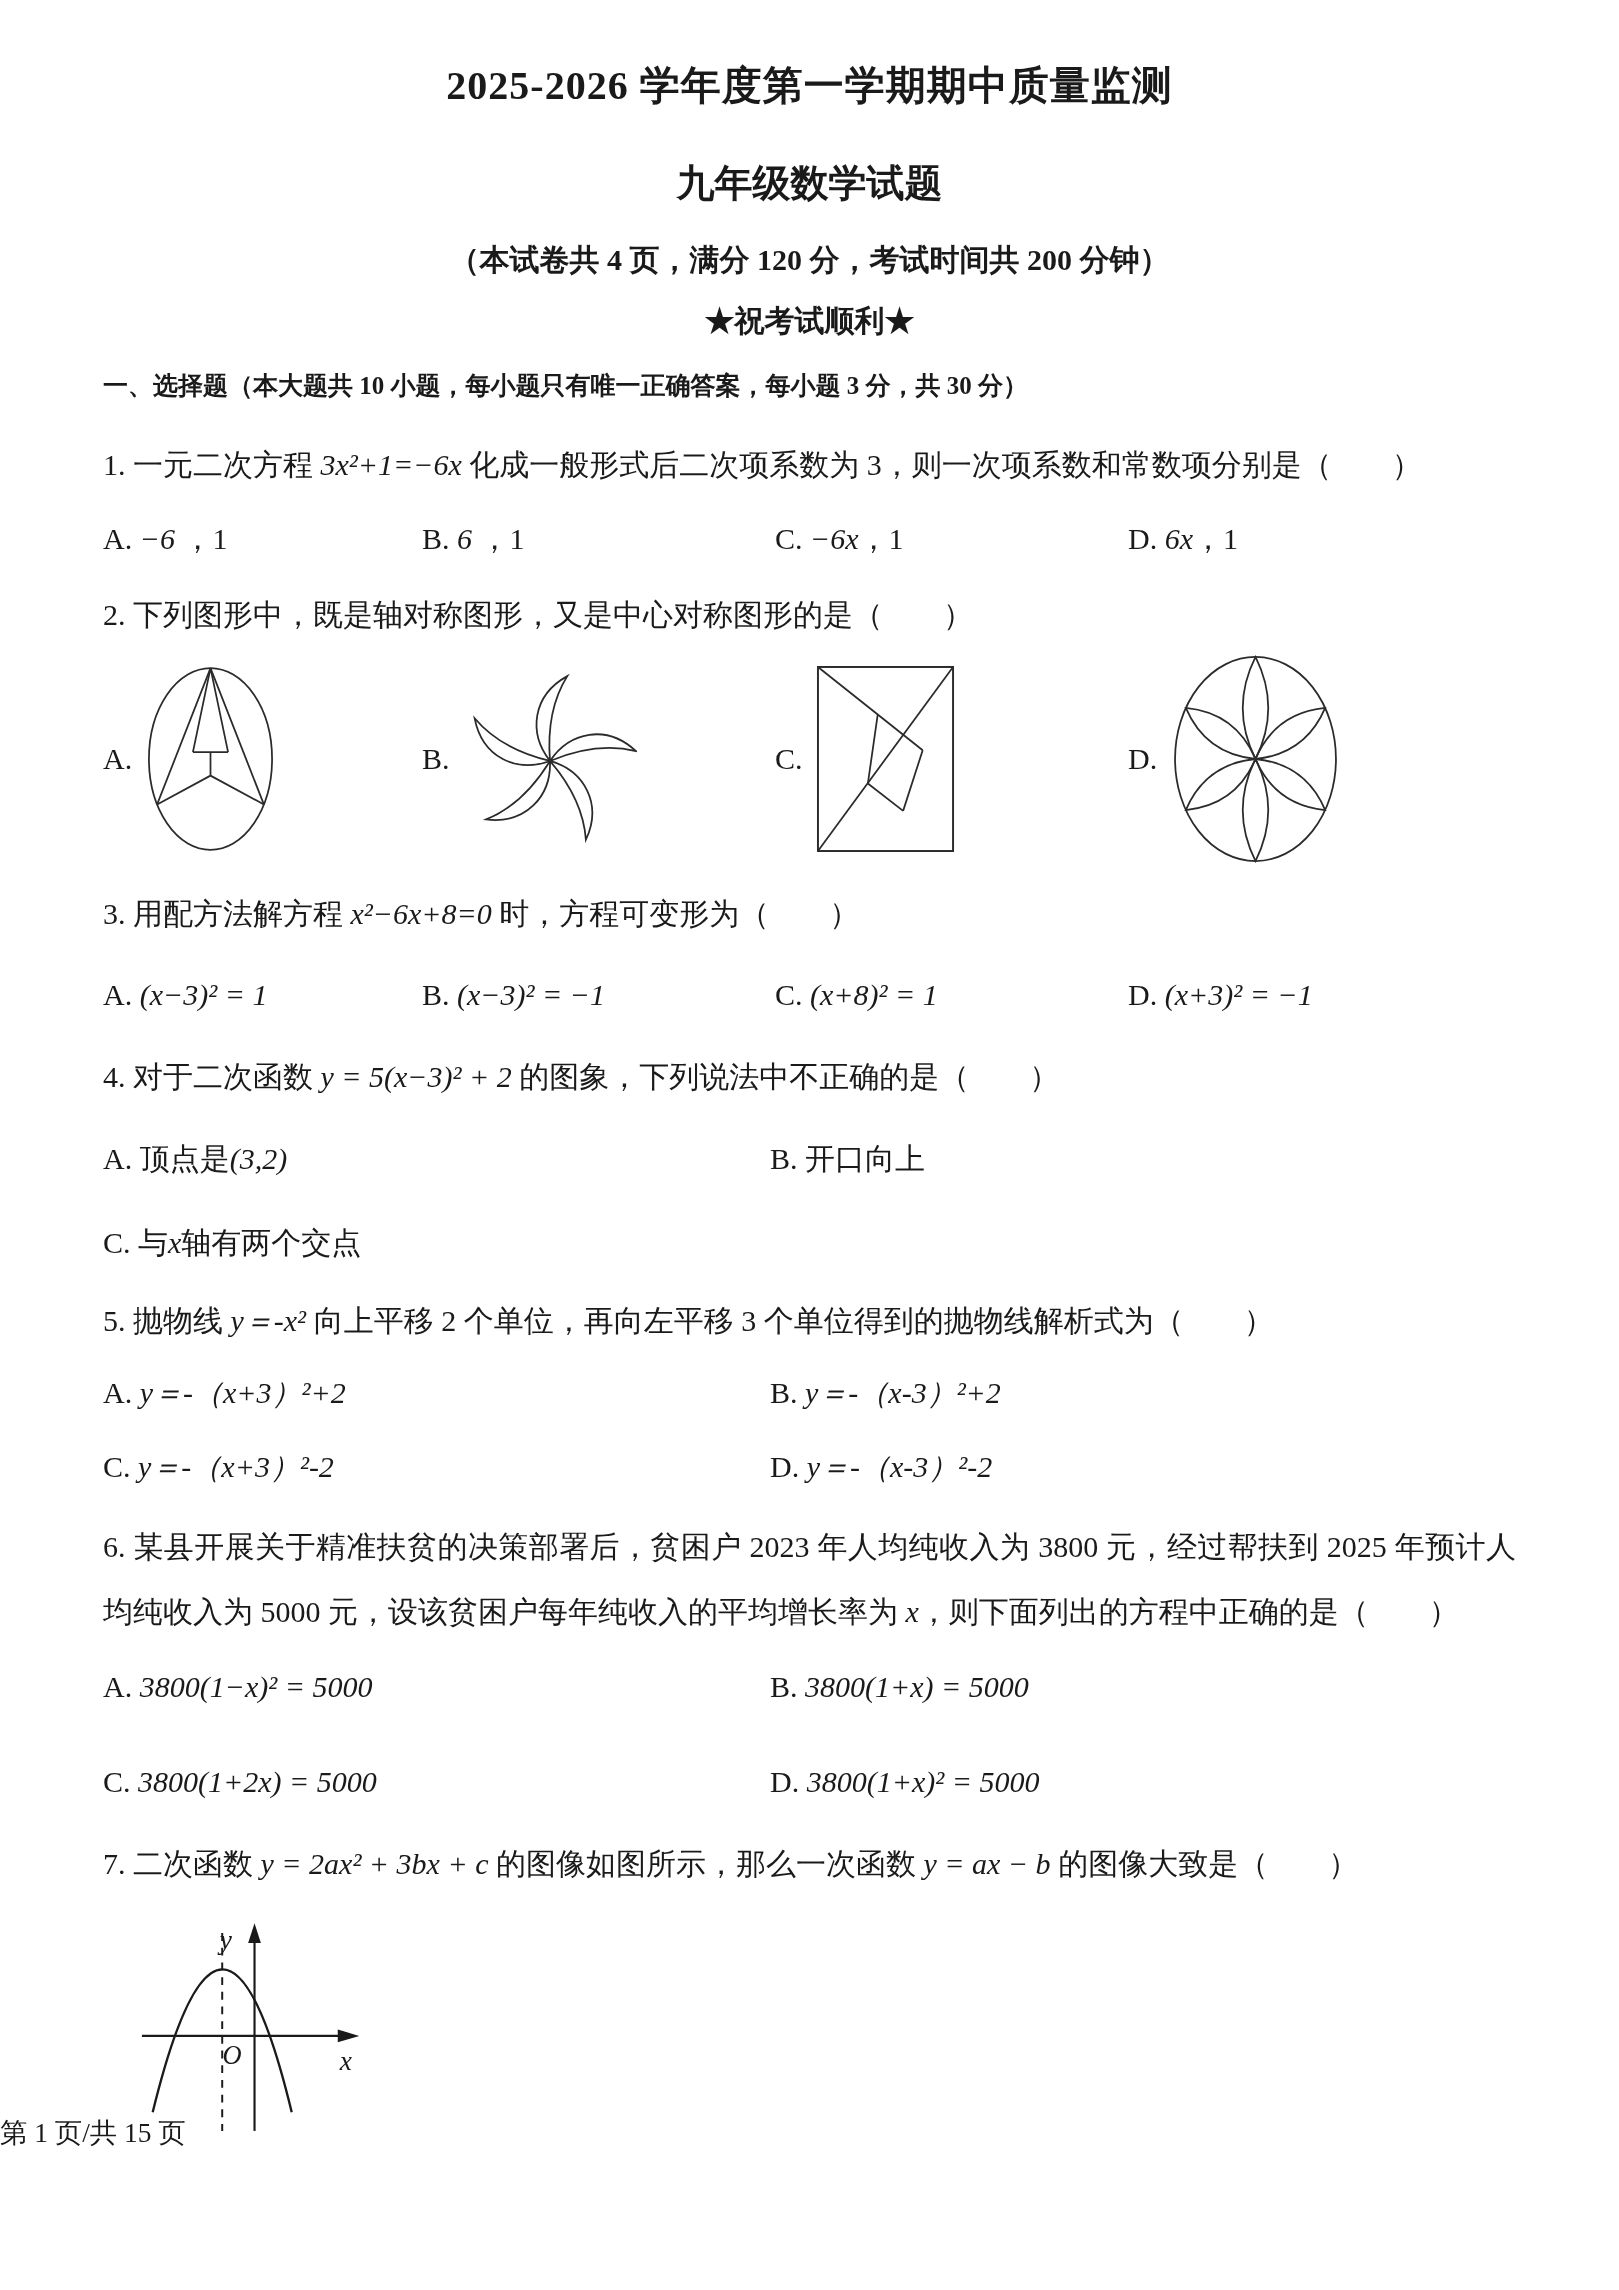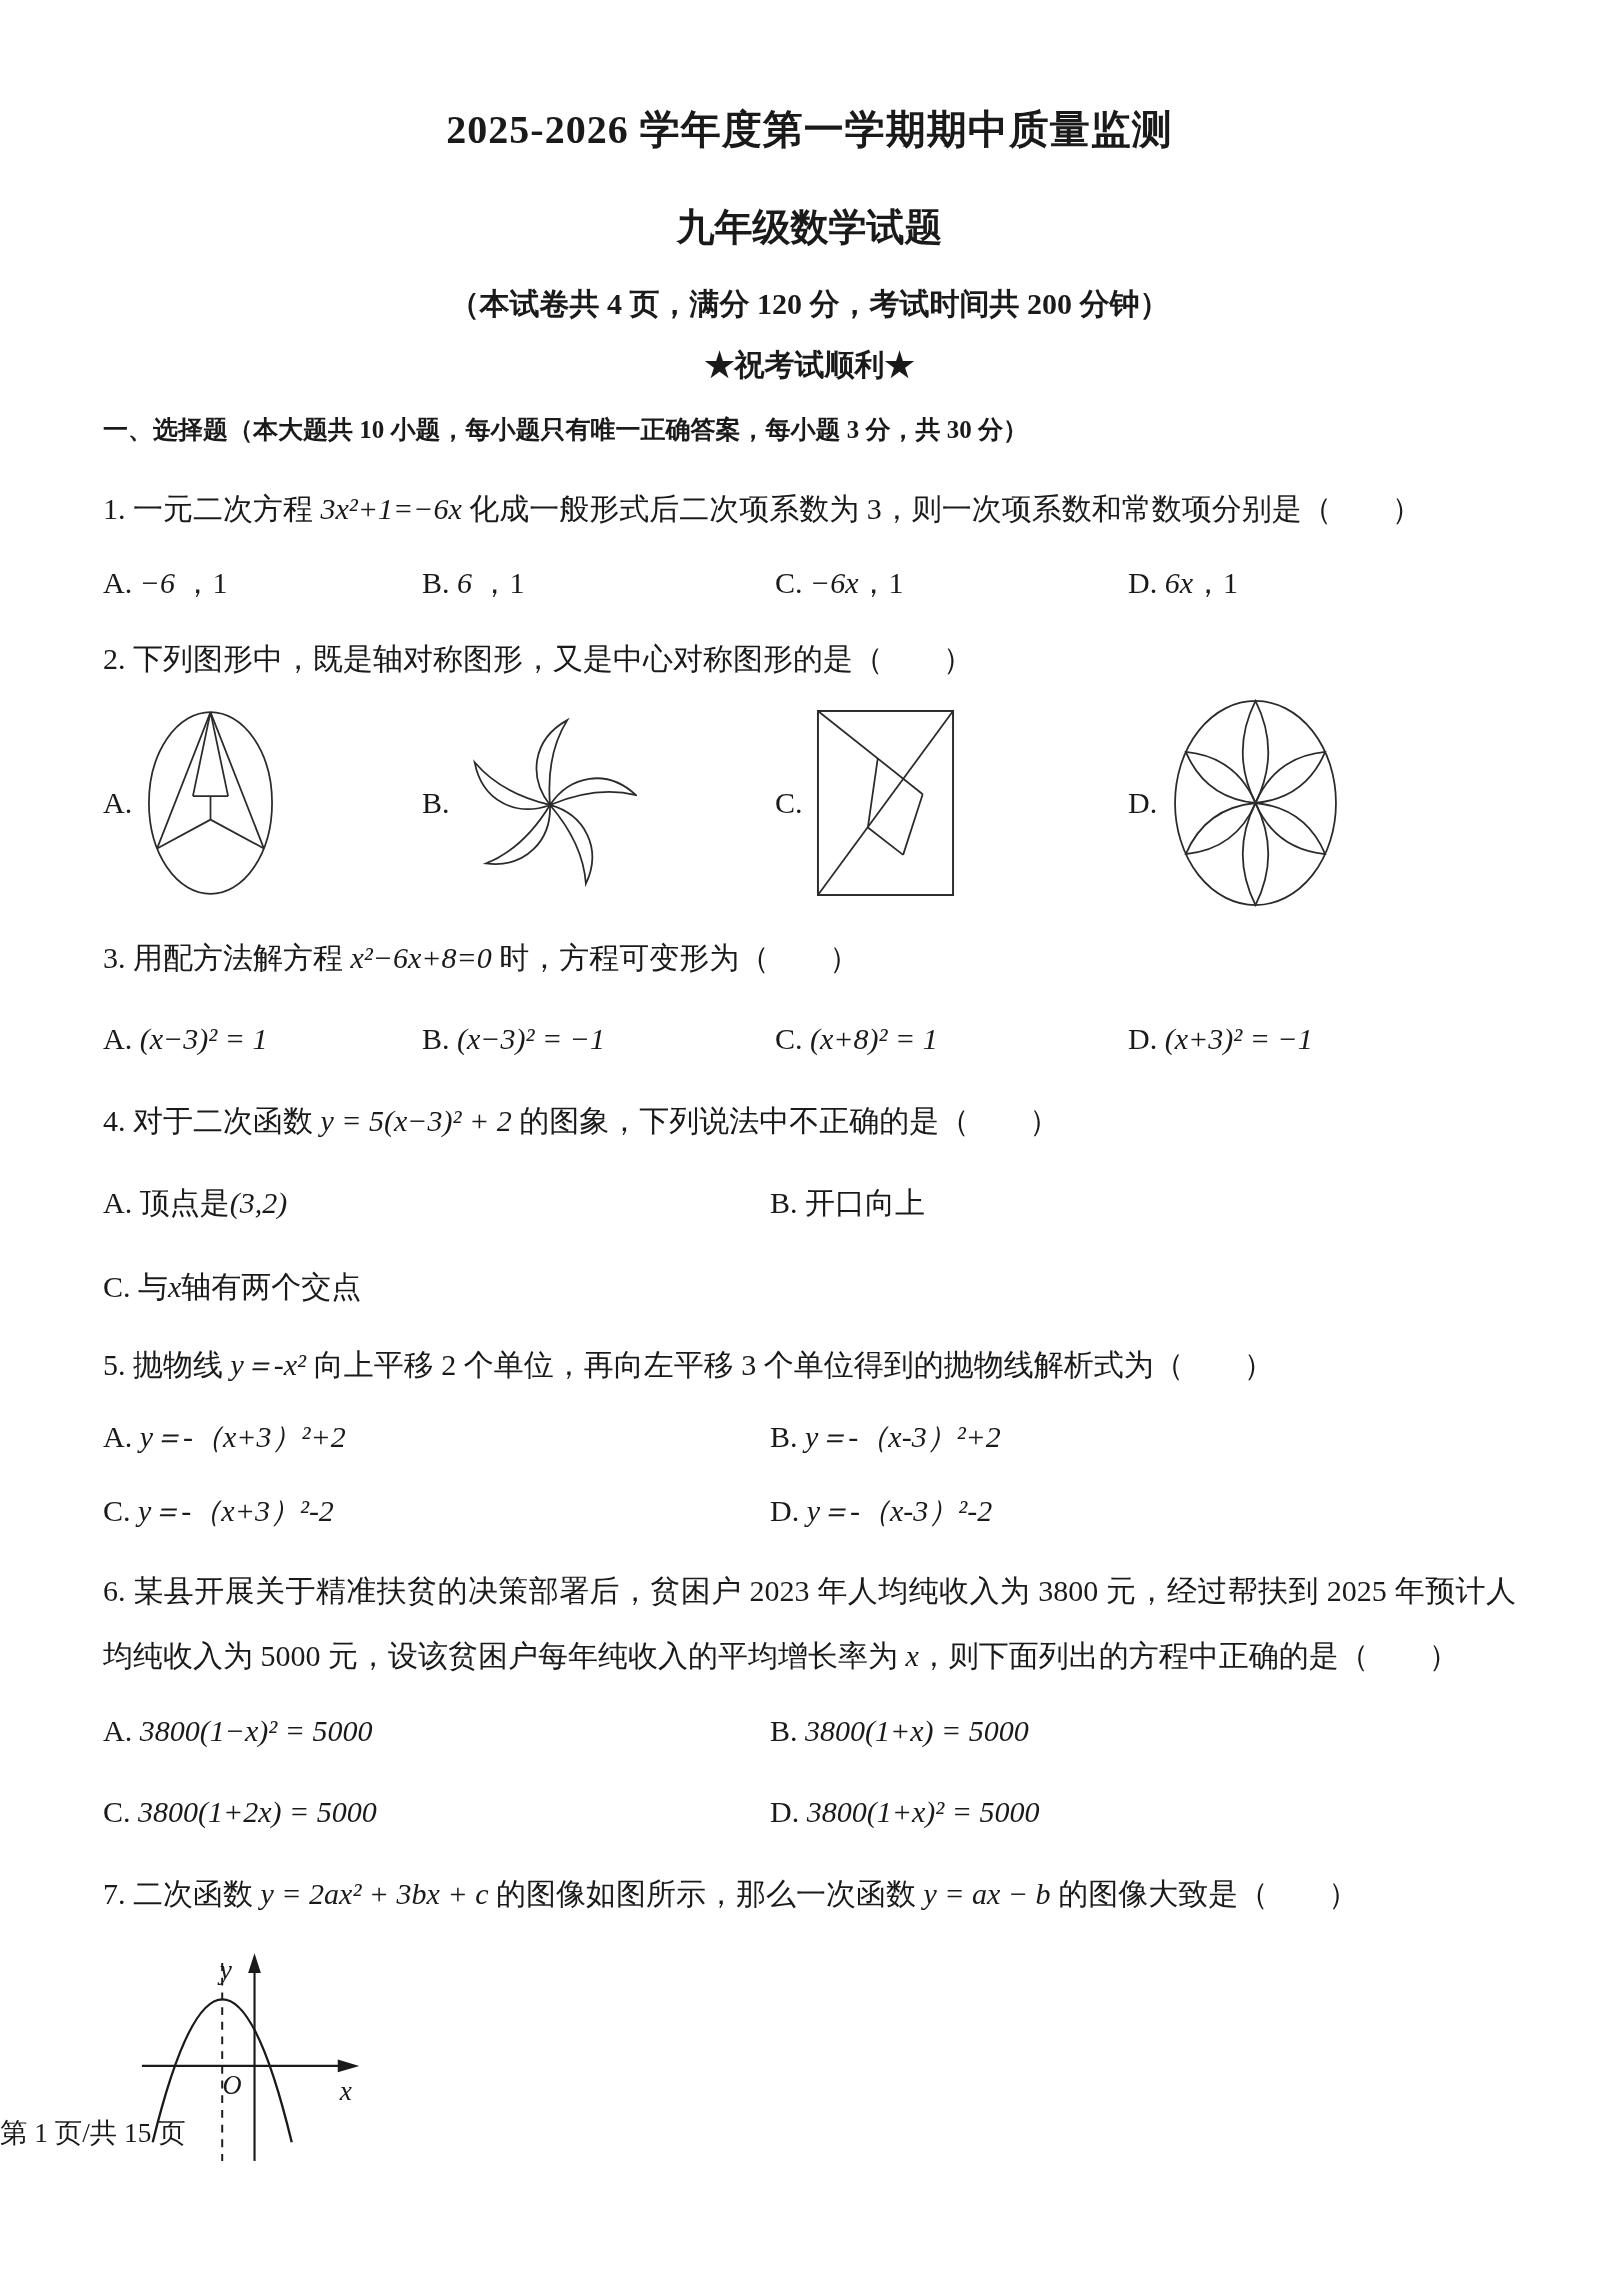--- a/index.html
+++ b/index.html
@@ -4,21 +4,21 @@
 <style>
   html,body{margin:0;padding:0;background:#888;}
   .page{
     position:relative;
     width:1619px;height:2291px;
     margin:0 auto;
     background:#ffffff;
     font-family:"Liberation Serif","DejaVu Serif",serif;
     color:#1a1a1a;
     box-sizing:border-box;
-    padding:102px 103px 0 103px;
+    padding:58px 103px 0 103px;
     overflow:hidden;
   }
   .center{text-align:center;}
   .title1{font-size:40px;font-weight:700;letter-spacing:1px;}
   .title2{font-size:38px;font-weight:700;margin-top:45px;}
   .meta{font-size:30px;font-weight:700;margin-top:31px;}
   .wish{font-size:30px;font-weight:700;margin-top:19.6px;}
   .section{font-size:25px;font-weight:700;margin-top:27.4px;}
   .stem{font-size:30px;line-height:1.62;}
   .mt-q1{margin-top:39px;}
@@ -33,21 +33,21 @@
   .optrow{display:grid;font-size:30px;align-items:baseline;}
   .cols4{grid-template-columns:319px 353px 353px 1fr;}
   .cols2{grid-template-columns:667px 1fr;}
   .r1-q1{margin-top:29px;}
   .r1-q3{margin-top:39px;}
   .r1-q4{margin-top:37px;}
   .r2-q4{margin-top:43px;}
   .r1-q5{margin-top:27.4px;}
   .r2-q5{margin-top:33px;}
   .r1-q6{margin-top:25.5px;}
-  .r2-q6{margin-top:47px;}
+  .r2-q6{margin-top:61px;}
   .figrow{display:grid;grid-template-columns:319px 353px 353px 1fr;margin-top:11.8px;align-items:center;}
   .figcell{display:flex;align-items:center;gap:13.7px;}
   .figlabel{font-size:30px;}
   .fig svg{display:block;}
   .graph{margin-top:35px;margin-left:35px;}
   .footer{position:absolute;left:0;top:2115px;width:100%;text-align:left;font-size:27.4px;}
   svg .ln{stroke:#2b2b2b;stroke-width:2;fill:none;}
   svg .lnthin{stroke:#2b2b2b;stroke-width:1.8;fill:none;}
   svg .axis{stroke:#1a1a1a;stroke-width:2.2;fill:none;}
   svg .ah{fill:#1a1a1a;stroke:none;}

